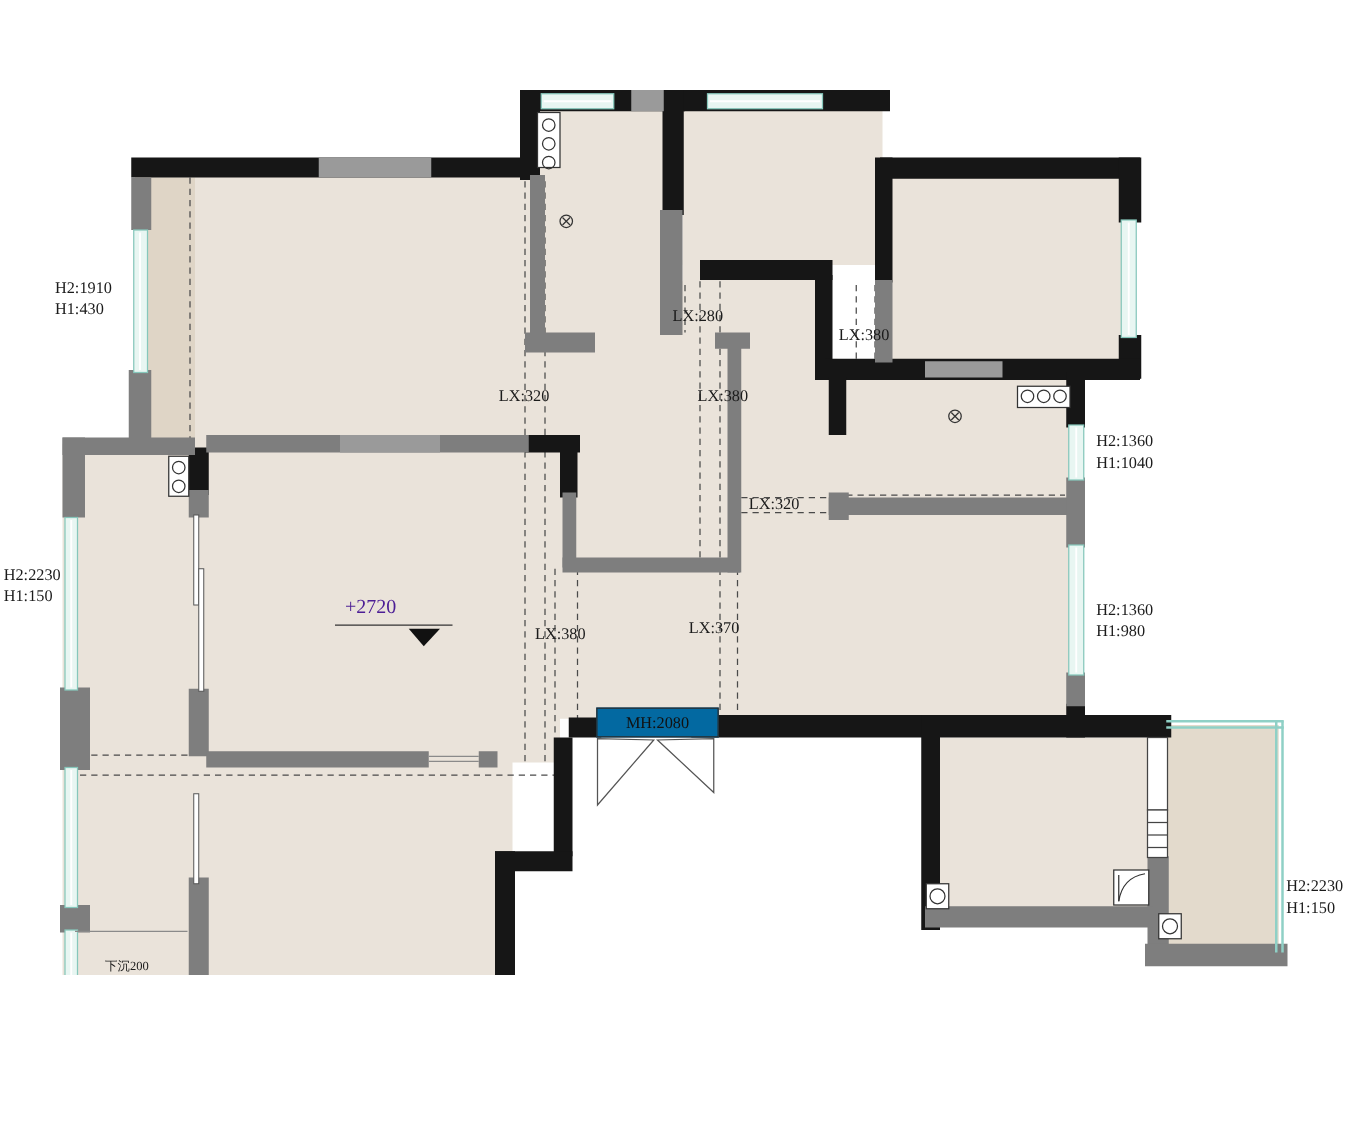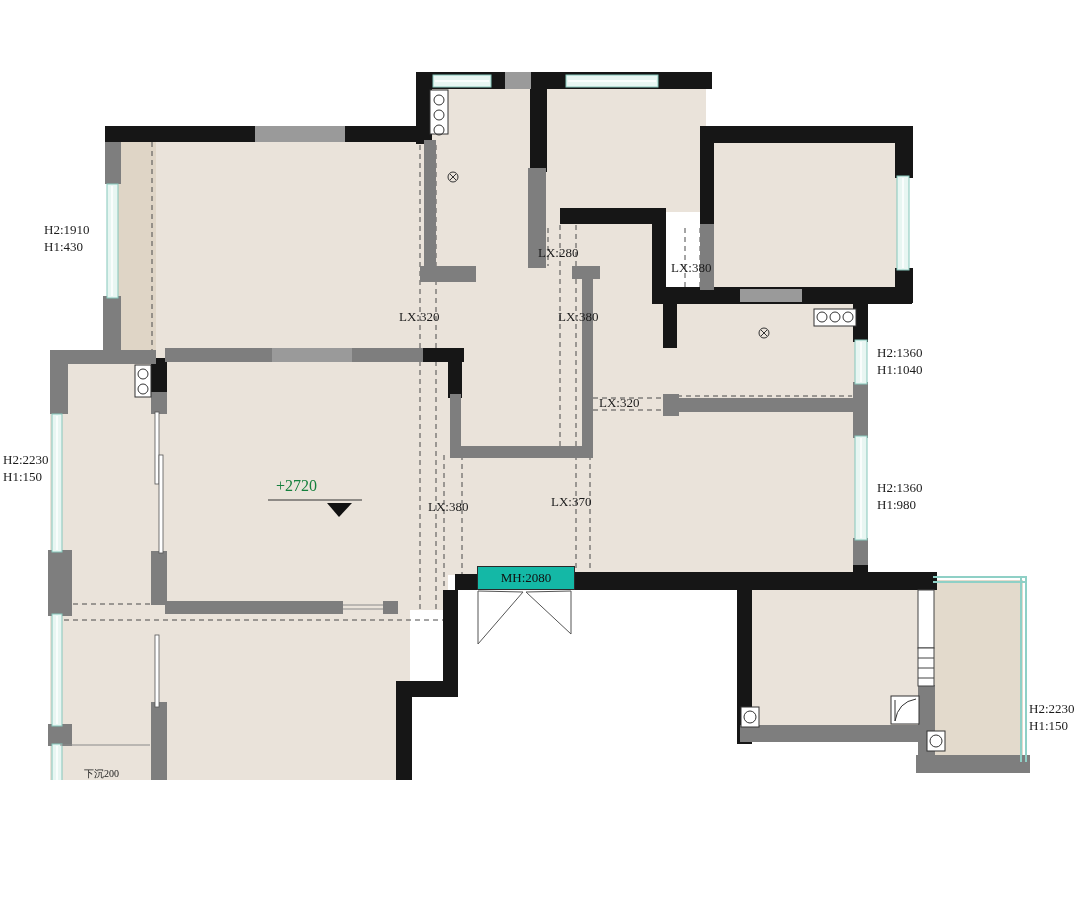--- a/index.html
+++ b/index.html
@@ -1,22 +1,22 @@
 <!DOCTYPE html>
 <html><head>
 <meta charset="utf-8">
 <style>
   html,body{margin:0;padding:0;background:#ffffff;}
   #stage{position:relative;width:1080px;height:780px;background:#ffffff;overflow:hidden;
          font-family:"Liberation Serif",serif;}
   #plan-svg{position:absolute;left:0;top:0;}
   .lbl{position:absolute;font:13px/1.28 "Liberation Serif",serif;color:#1b1b1b;white-space:nowrap;}
   .lbl.two span{display:block;}
-  .elev{position:absolute;font:16px/1 "Liberation Serif",serif;color:#15803d;}
-  .mh-box{position:absolute;left:477px;top:566px;width:96px;height:22px;background:#14b8a6;
+  .elev{position:absolute;font:16px/1 "Liberation Serif",serif;color:#4c1d95;}
+  .mh-box{position:absolute;left:477px;top:566px;width:96px;height:22px;background:#0369a1;
           border:1.5px solid #2a2a2a;display:flex;align-items:center;justify-content:center;
           font:13px "Liberation Serif",serif;color:#111;}
   .cn{font-family:"Liberation Serif",serif;}
 </style>
 </head>
 <body>
 
 <div id="stage">
 
 <svg id="plan-svg" width="1080" height="910" viewBox="0 0 1080 910">

